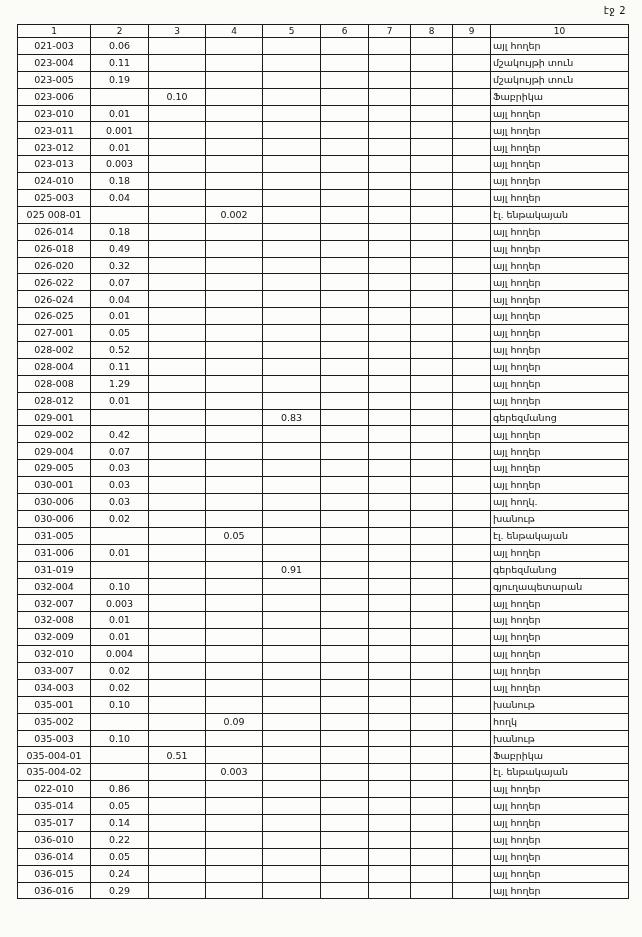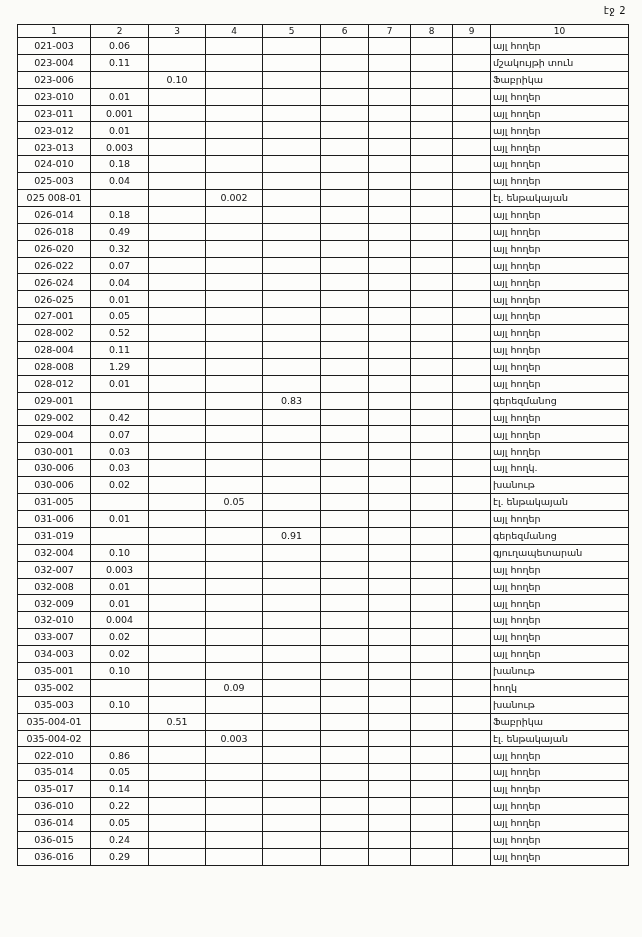--- a/index.html
+++ b/index.html
@@ -87,20 +87,32 @@
         <td class="val"></td>
         <td class="val"></td>
         <td class="val"></td>
         <td class="val"></td>
         <td class="val"></td>
         <td class="val"></td>
         <td class="val"></td>
         <td class="label">մշակույթի տուն</td>
       </tr>
       <tr>
+        <td class="code">023-005</td>
+        <td class="val">0.19</td>
+        <td class="val"></td>
+        <td class="val"></td>
+        <td class="val"></td>
+        <td class="val"></td>
+        <td class="val"></td>
+        <td class="val"></td>
+        <td class="val"></td>
+        <td class="label">մշակույթի տուն</td>
+      </tr>
+      <tr>
         <td class="code">023-006</td>
         <td class="val"></td>
         <td class="val">0.10</td>
         <td class="val"></td>
         <td class="val"></td>
         <td class="val"></td>
         <td class="val"></td>
         <td class="val"></td>
         <td class="val"></td>
         <td class="label">Ֆաբրիկա</td>
@@ -341,20 +353,32 @@
         <td class="val"></td>
         <td class="val"></td>
         <td class="val"></td>
         <td class="val"></td>
         <td class="val"></td>
         <td class="label">այլ հողեր</td>
       </tr>
       <tr>
         <td class="code">029-004</td>
         <td class="val">0.07</td>
+        <td class="val"></td>
+        <td class="val"></td>
+        <td class="val"></td>
+        <td class="val"></td>
+        <td class="val"></td>
+        <td class="val"></td>
+        <td class="val"></td>
+        <td class="label">այլ հողեր</td>
+      </tr>
+      <tr>
+        <td class="code">029-005</td>
+        <td class="val">0.03</td>
         <td class="val"></td>
         <td class="val"></td>
         <td class="val"></td>
         <td class="val"></td>
         <td class="val"></td>
         <td class="val"></td>
         <td class="val"></td>
         <td class="label">այլ հողեր</td>
       </tr>
       <tr>

